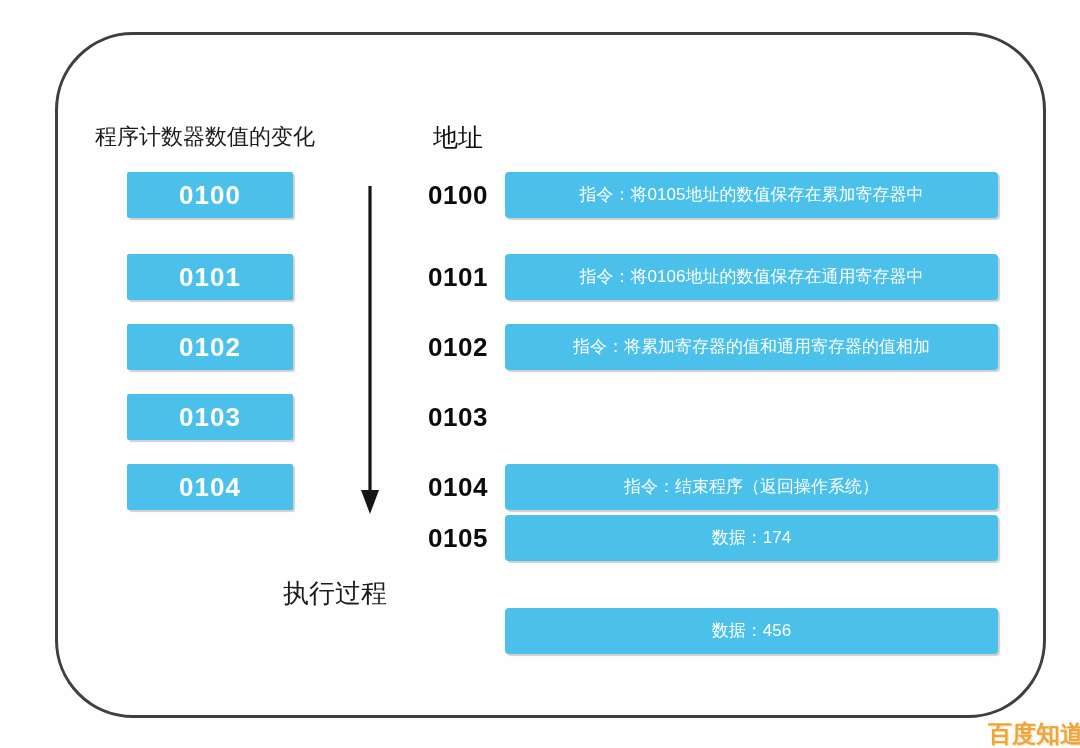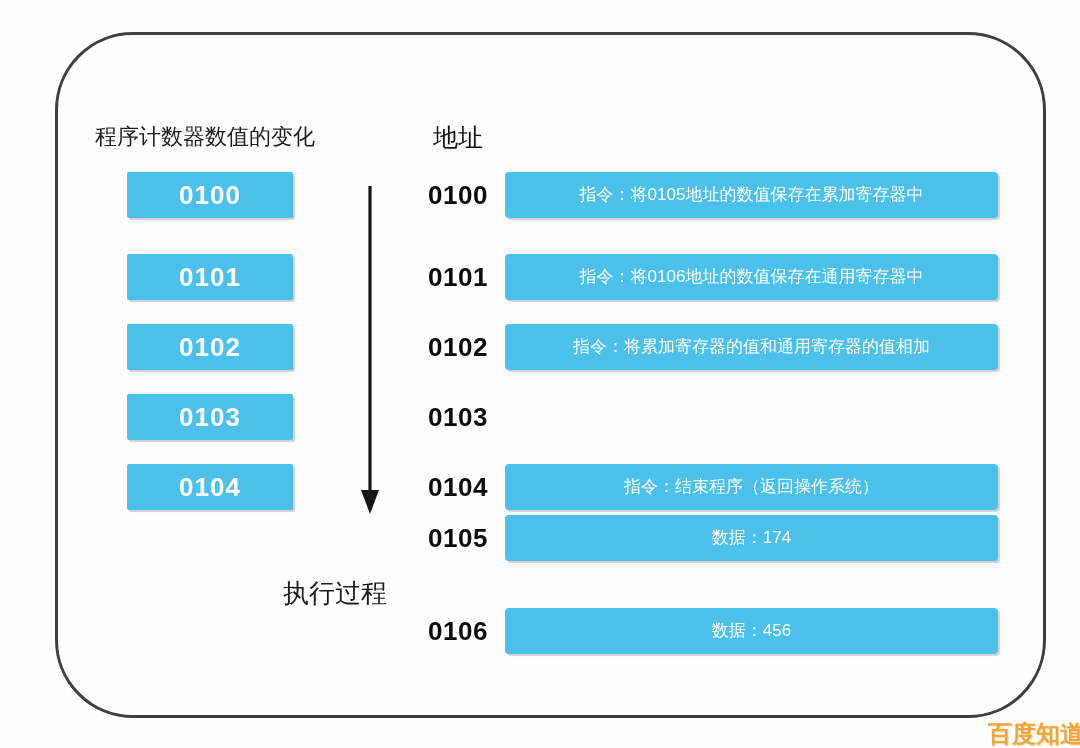--- a/index.html
+++ b/index.html
@@ -86,18 +86,17 @@
   <div class="mem-bar r2">指令：将累加寄存器的值和通用寄存器的值相加</div>
 
   <div class="addr-label r3">0103</div>
 
   <div class="addr-label r4">0104</div>
   <div class="mem-bar r4">指令：结束程序（返回操作系统）</div>
 
   <div class="addr-label r5">0105</div>
   <div class="mem-bar r5">数据：174</div>
 
-  <div class="addr-label r6">0106</div>
   <div class="mem-bar r6">数据：456</div>
 
   <div class="watermark">百度知道</div>
 
 </div>
 
 </body></html>

